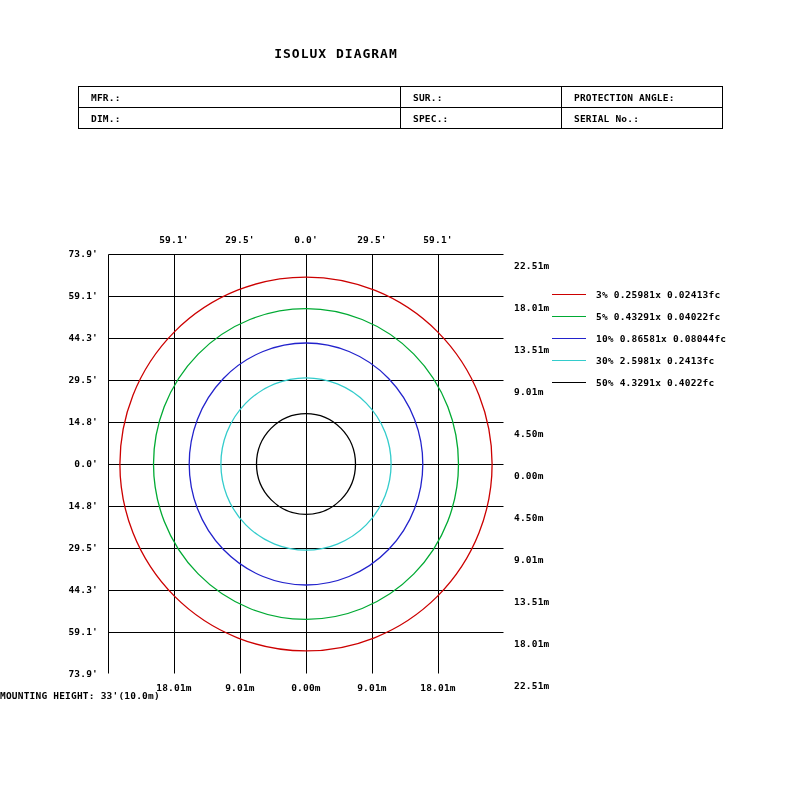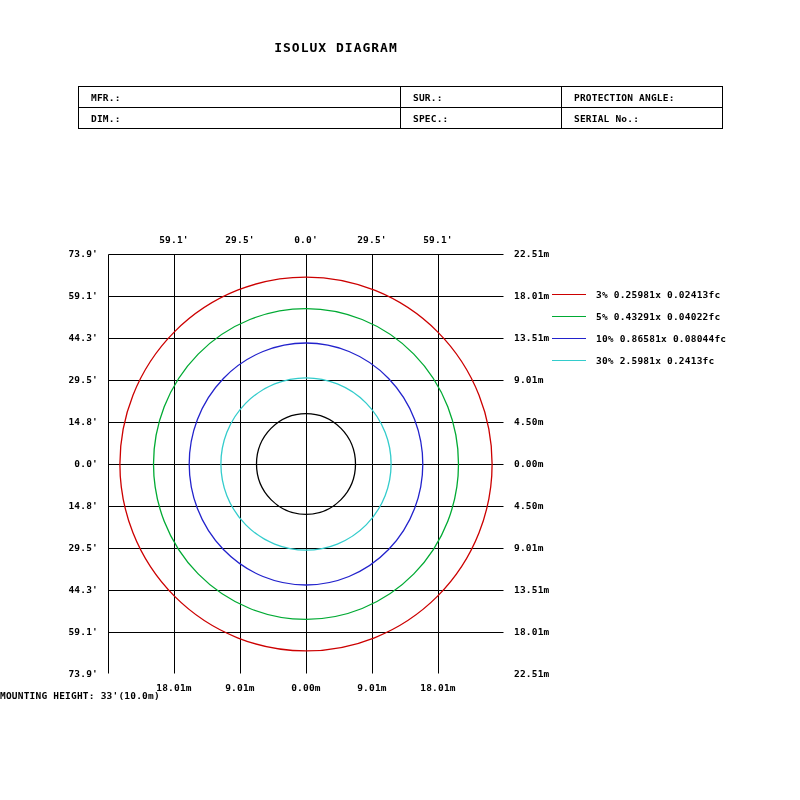--- a/index.html
+++ b/index.html
@@ -15,21 +15,21 @@
     color: #000000;
   }
   #page {
     position: absolute;
     left: 0; top: 0;
     width: 800px; height: 800px;
     overflow: hidden;
   }
   .title {
     position: absolute;
-    left: 0; top: 40px;
+    left: 0; top: 46px;
     width: 672px;
     text-align: center;
     font-size: 13px;
     font-weight: bold;
     letter-spacing: 1px;
   }
   
   .info-table {
     position: absolute;
     left: 78px;
@@ -55,21 +55,21 @@
     width: 800px; height: 480px;
   }
   .axis-label {
     position: absolute;
     font-size: 9.5px;
     font-weight: bold;
     white-space: nowrap;
     letter-spacing: 0.2px;
   }
   .lbl-left  { text-align: right; }
-  .lbl-right { text-align: left; }
+  .lbl-right { text-align: left; margin-top: 12px; }
   .lbl-center{ text-align: center; }
 
   .plot {
     position: absolute;
     left: 108px;
     top: 24px;
     width: 396px;
     height: 420px;
   }
   .mount {
@@ -211,15 +211,19 @@
         <span class="legend-text">5% 0.43291x 0.04022fc</span>
       </div>
       <div class="legend-row">
         <span class="legend-swatch" style="border-top-color: rgb(34, 34, 204);"></span>
         <span class="legend-text">10% 0.86581x 0.08044fc</span>
       </div>
       <div class="legend-row">
         <span class="legend-swatch" style="border-top-color: rgb(51, 204, 204);"></span>
         <span class="legend-text">30% 2.5981x 0.2413fc</span>
       </div>
+      <div class="legend-row">
+        <span class="legend-swatch" style="border-top-color: rgb(0, 0, 0);"></span>
+        <span class="legend-text">50% 4.3291x 0.4022fc</span>
+      </div>
     </div>
 
 </div>
 
 </body></html>

